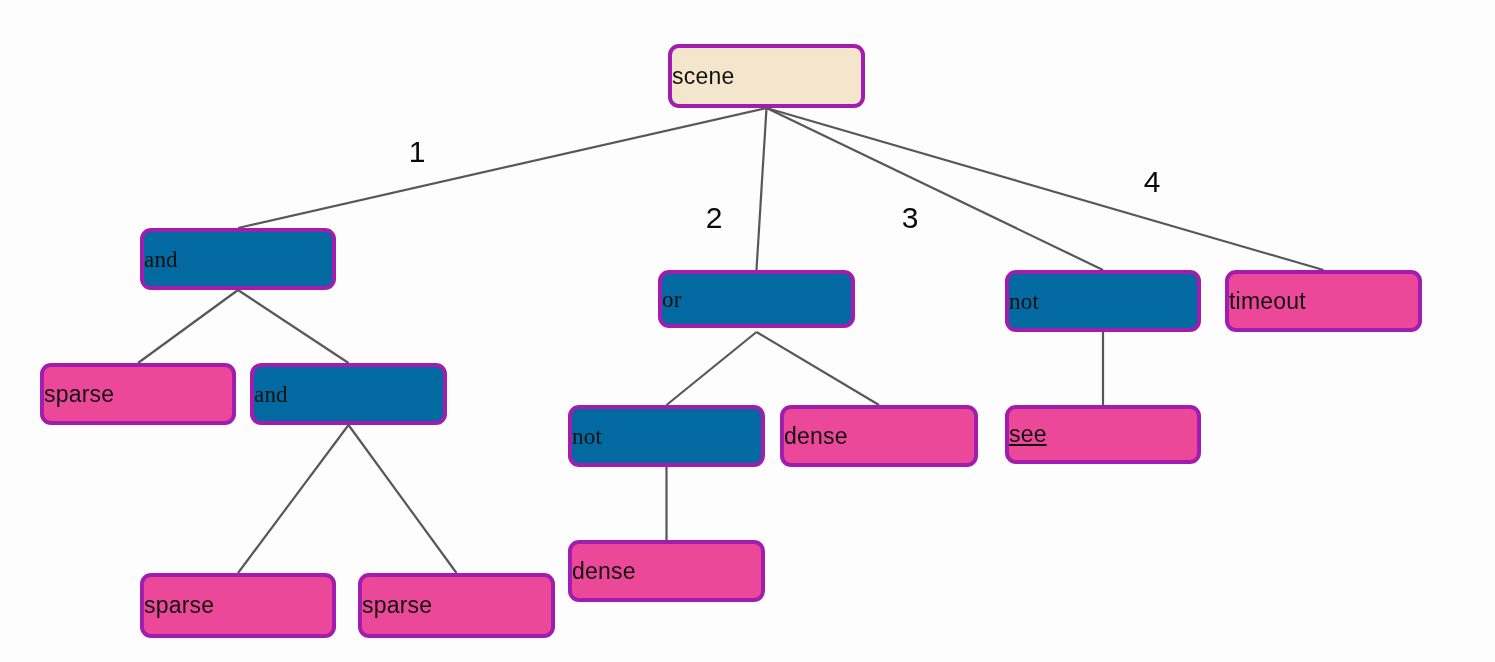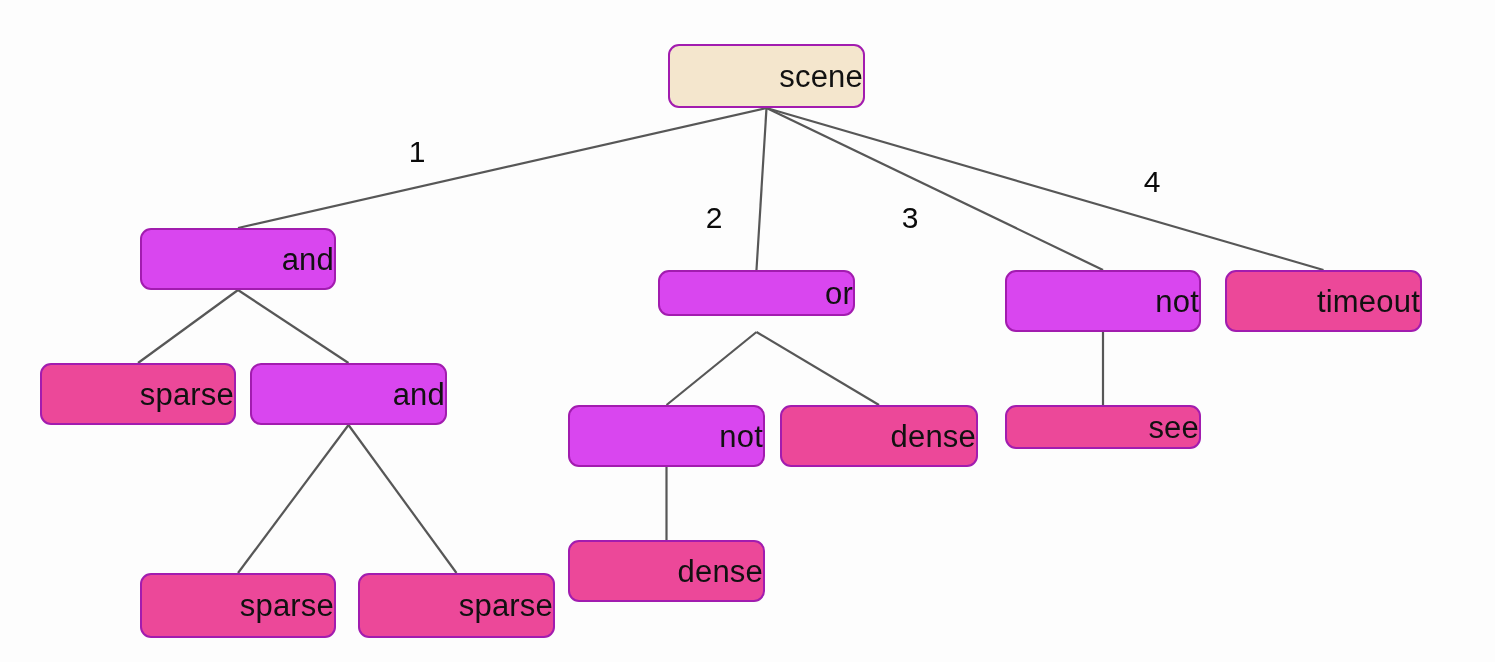--- a/index.html
+++ b/index.html
@@ -20,34 +20,34 @@
   #edge-layer {
     position: absolute;
     left: 0;
     top: 0;
     width: 1495px;
     height: 662px;
   }
   .node {
     position: absolute;
     box-sizing: border-box;
-    border: 2px solid #a21caf;
+    border: 4px solid #a21caf;
     border-radius: 11px;
     display: flex;
     align-items: center;
-    justify-content: flex-end;
-    font-size: 31px;
+    justify-content: flex-start;
+    font-size: 23px;
     color: #111111;
     line-height: 1;
     letter-spacing: 0.2px;
     white-space: nowrap;
     z-index: 2;
   }
   .node.root   { background: #f4e6cd; }
-  .node.op     { background: #d946ef; }
+  .node.op     { background: #0369a1; font-family: Liberation Serif, serif; }
   .node.leaf   { background: #ec4899; }
   .edge-label {
     position: absolute;
     font-size: 30px;
     color: #0a0a0a;
     z-index: 3;
     transform: translate(-50%, -50%);
     white-space: nowrap;
   }
 </style>
@@ -69,42 +69,42 @@
       <line x1="666.5" y1="467" x2="666.5" y2="540" stroke="#575757" stroke-width="2.2"></line>
       <line x1="1103" y1="332" x2="1103" y2="405" stroke="#575757" stroke-width="2.2"></line>
     </svg>
   <div id="node-layer">
       <div class="node root" style="left: 668px; top: 44px; width: 197px; height: 64px;">
         <span>scene</span>
       </div>
       <div class="node op" style="left: 140px; top: 228px; width: 196px; height: 62px;">
         <span>and</span>
       </div>
-      <div class="node op" style="left: 658px; top: 270px; width: 197px; height: 46px;">
+      <div class="node op" style="left: 658px; top: 270px; width: 197px; height: 58px;">
         <span>or</span>
       </div>
       <div class="node op" style="left: 1005px; top: 270px; width: 196px; height: 62px;">
         <span>not</span>
       </div>
       <div class="node leaf" style="left: 1225px; top: 270px; width: 197px; height: 62px;">
         <span>timeout</span>
       </div>
       <div class="node leaf" style="left: 40px; top: 363px; width: 196px; height: 62px;">
         <span>sparse</span>
       </div>
       <div class="node op" style="left: 250px; top: 363px; width: 197px; height: 62px;">
         <span>and</span>
       </div>
       <div class="node op" style="left: 568px; top: 405px; width: 197px; height: 62px;">
         <span>not</span>
       </div>
       <div class="node leaf" style="left: 780px; top: 405px; width: 198px; height: 62px;">
         <span>dense</span>
       </div>
-      <div class="node leaf" style="left: 1005px; top: 405px; width: 196px; height: 44px;">
+      <div class="node leaf" style="left: 1005px; top: 405px; width: 196px; height: 59px; text-decoration: underline;">
         <span>see</span>
       </div>
       <div class="node leaf" style="left: 568px; top: 540px; width: 197px; height: 62px;">
         <span>dense</span>
       </div>
       <div class="node leaf" style="left: 140px; top: 573px; width: 196px; height: 65px;">
         <span>sparse</span>
       </div>
       <div class="node leaf" style="left: 358px; top: 573px; width: 197px; height: 65px;">
         <span>sparse</span>

